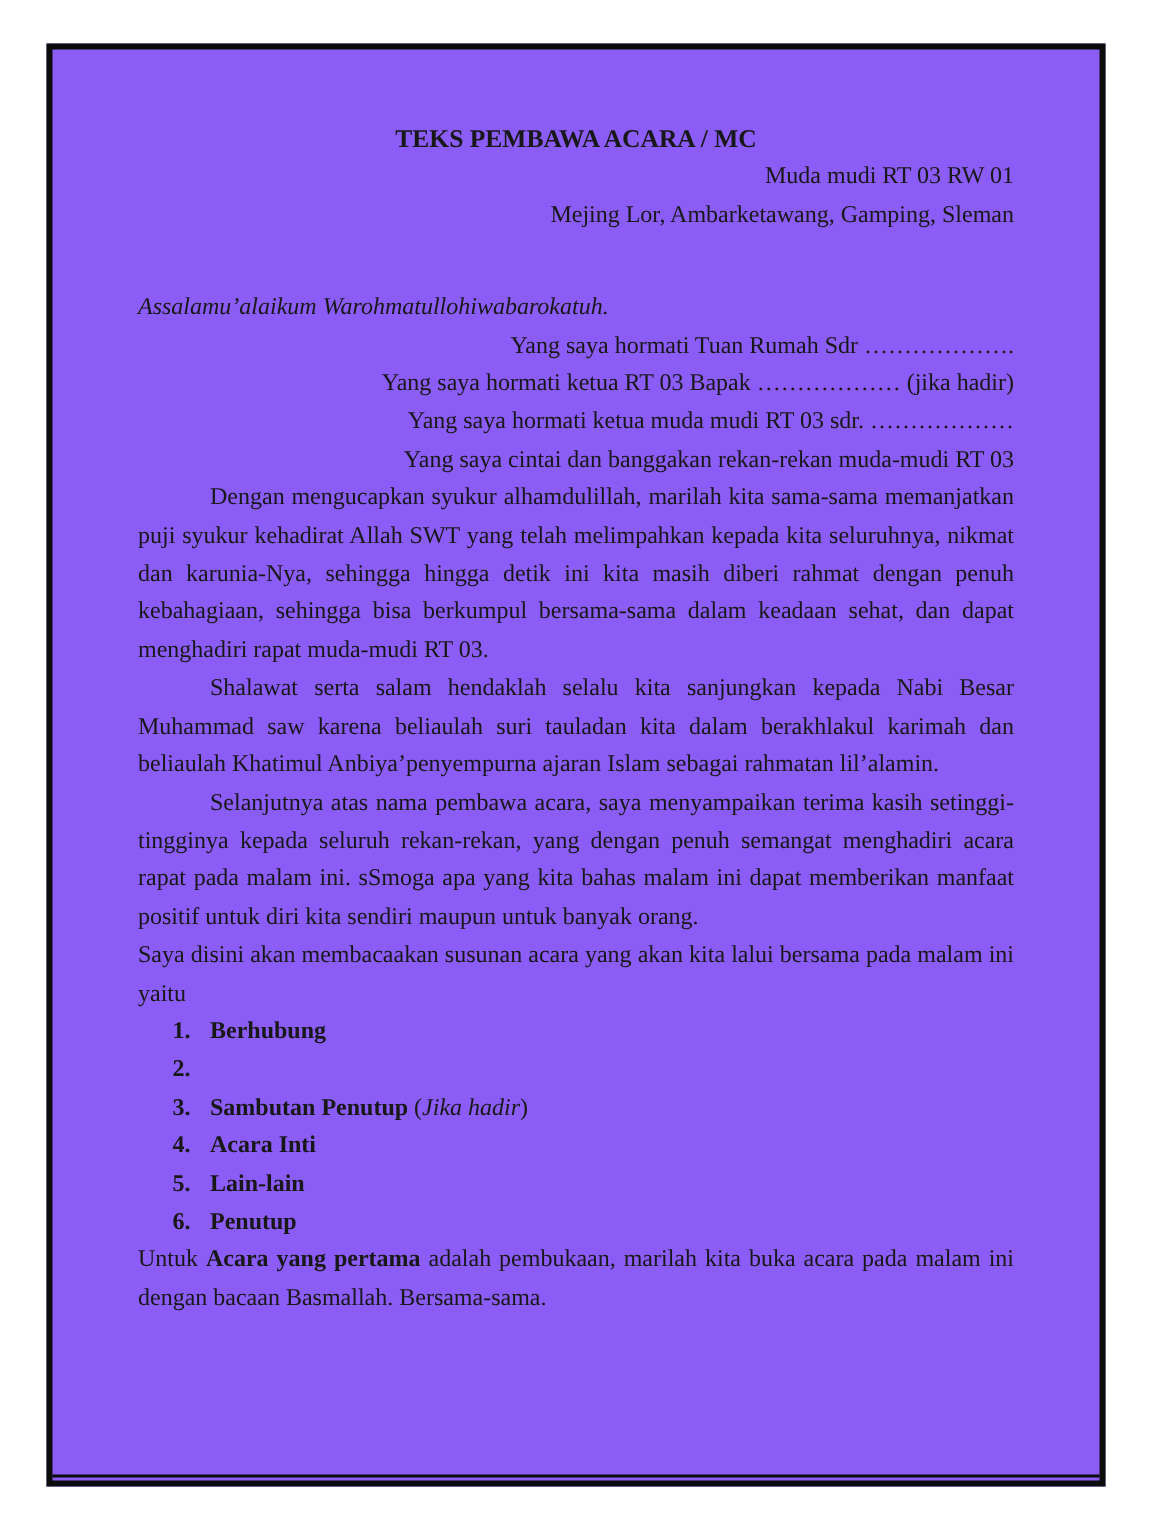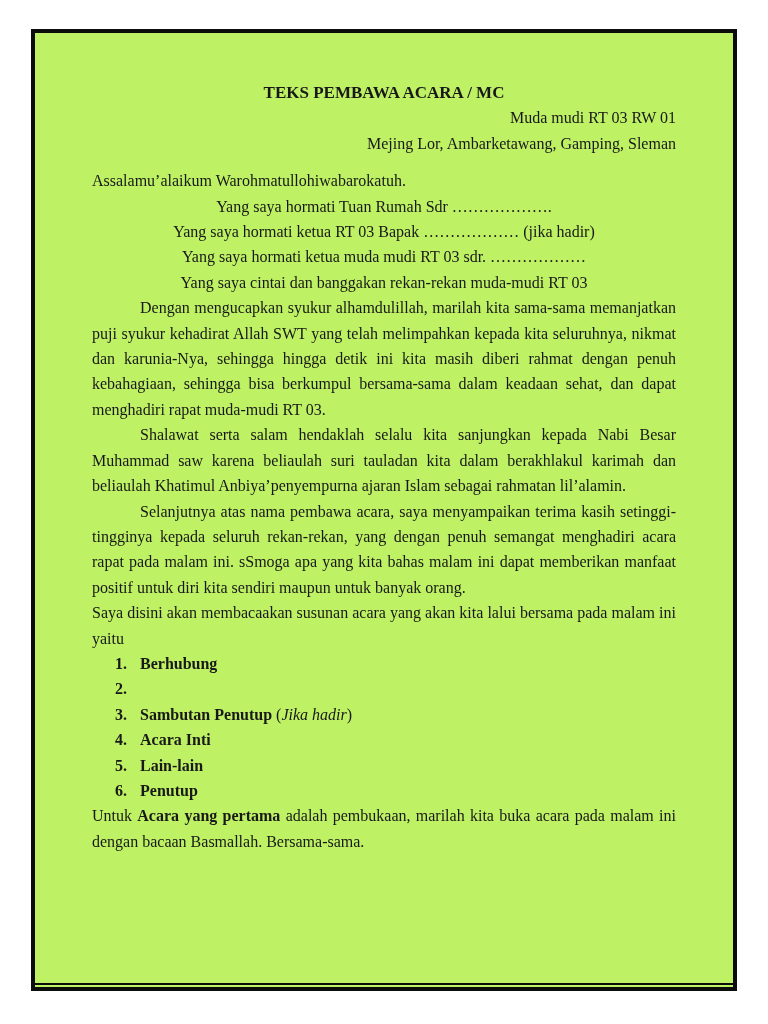--- a/index.html
+++ b/index.html
@@ -12,21 +12,21 @@
     font-family: "Liberation Serif", "DejaVu Serif", serif;
     color: #181818;
   }
   .page-frame {
     position: absolute;
     left: 31px;
     top: 29px;
     width: 706px;
     height: 962px;
     border: 4px solid #0c0c0c;
-    background: #bef264;
+    background: #8b5cf6;
   }
   
   .page-frame::after {
     content: "";
     position: absolute;
     left: 0;
     right: 0;
     bottom: 2px;
     height: 2px;
     background: #0c0c0c;
@@ -34,23 +34,24 @@
   .content {
     padding: 47px 57px 0 57px;
     font-size: 16px;
     line-height: 25.4px;
   }
   .doc-header { text-align: center; }
   .doc-title { font-weight: bold; font-size: 17px; }
   .doc-subtitle { font-weight: normal; text-align: right; }
   p { margin: 0; }
   .greeting {
-    margin-top: 12px;
+    margin-top: 36px;
+    font-style: italic;
   }
-  .salute { text-align: center; }
+  .salute { text-align: right; }
   .para { text-align: justify; }
   .indent { text-indent: 48px; }
   .agenda-item {
     display: flex;
     margin-left: 23px;
     font-weight: bold;
   }
   .agenda-number {
     width: 25px;
     flex: 0 0 25px;

